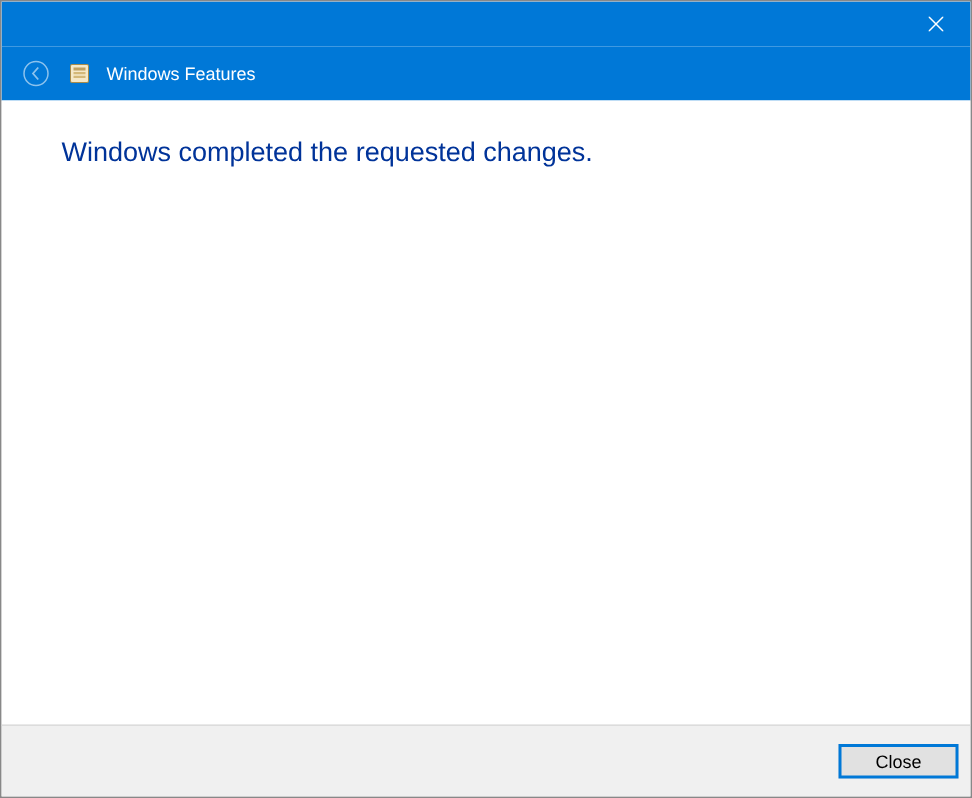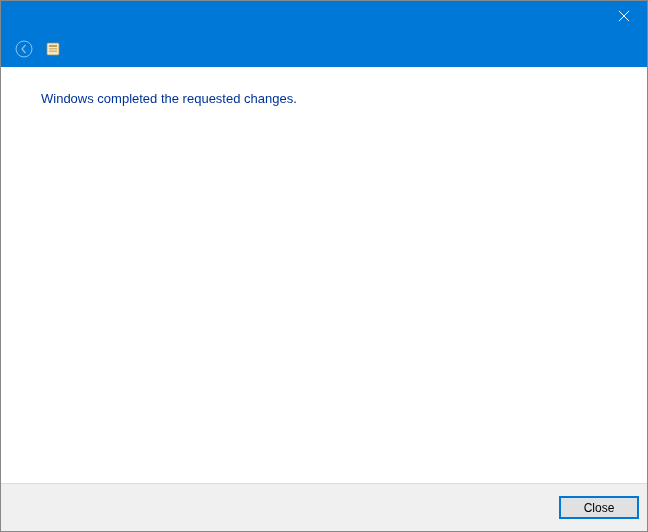--- a/index.html
+++ b/index.html
@@ -57,21 +57,21 @@
       color: #fff;
       font-size: 12px;
       font-weight: 400;
     }
     .content {
       flex: 1;
       padding: 24px 40px;
       background: #fff;
     }
     .message {
-      font-size: 13px;
+      font-size: 18px;
       color: #003399;
     }
     .footer {
       height: 48px;
       background: #f0f0f0;
       border-top: 1px solid #dcdcdc;
       display: flex;
       align-items: center;
       justify-content: flex-end;
       padding-right: 8px;
@@ -107,20 +107,21 @@
     </svg>
   </div>
   <div class="app-icon">
     <svg width="16" height="16" viewBox="0 0 16 16">
       <rect x="2" y="2" width="12" height="12" rx="1" fill="#f5e8c8" stroke="#a88c4a" stroke-width="0.7"></rect>
       <rect x="4" y="4" width="8" height="2" fill="#c0a060"></rect>
       <rect x="4" y="7" width="8" height="1.5" fill="#d4b878"></rect>
       <rect x="4" y="9.5" width="8" height="1.5" fill="#d4b878"></rect>
     </svg>
   </div>
+  <span class="title-text">Windows Features</span>
 </div>
 
 <div class="content">
   <div class="message">Windows completed the requested changes.</div>
 </div>
 
 <div class="footer">
   <button class="primary-btn">Close</button>
 </div>
 

